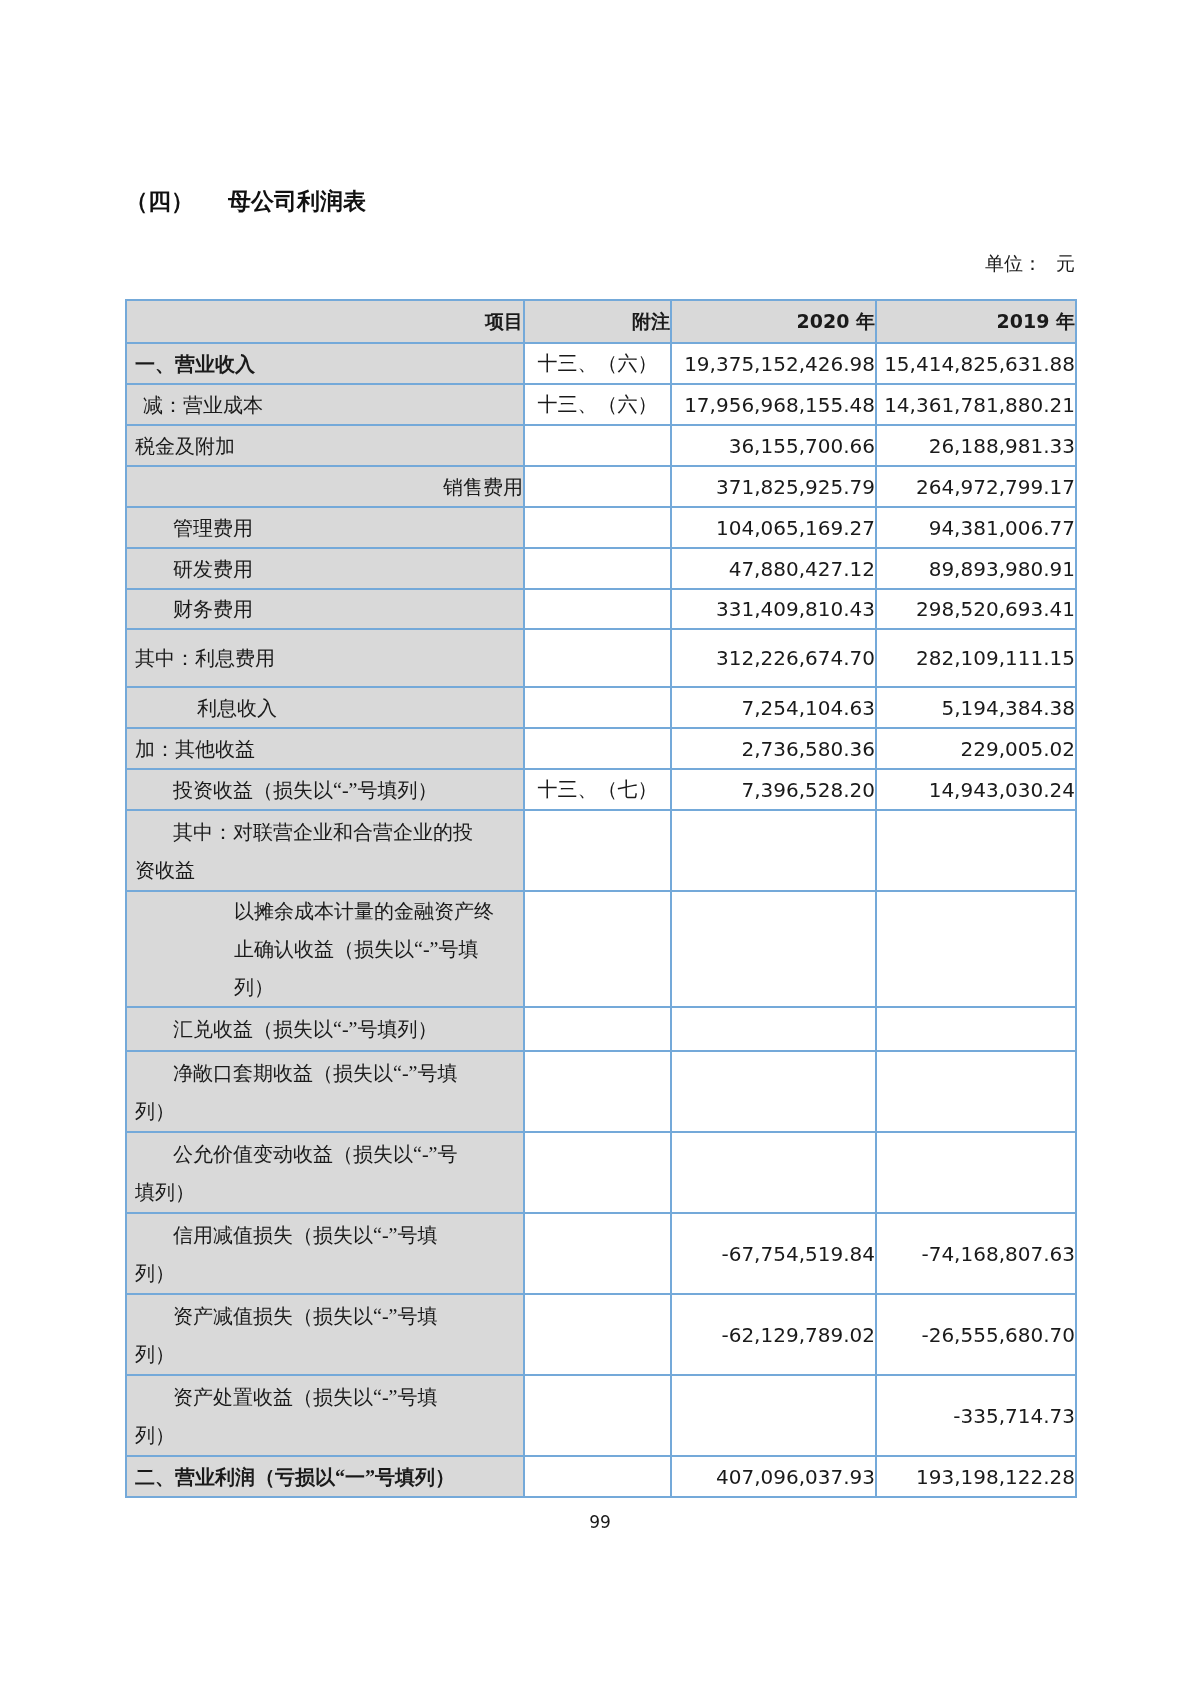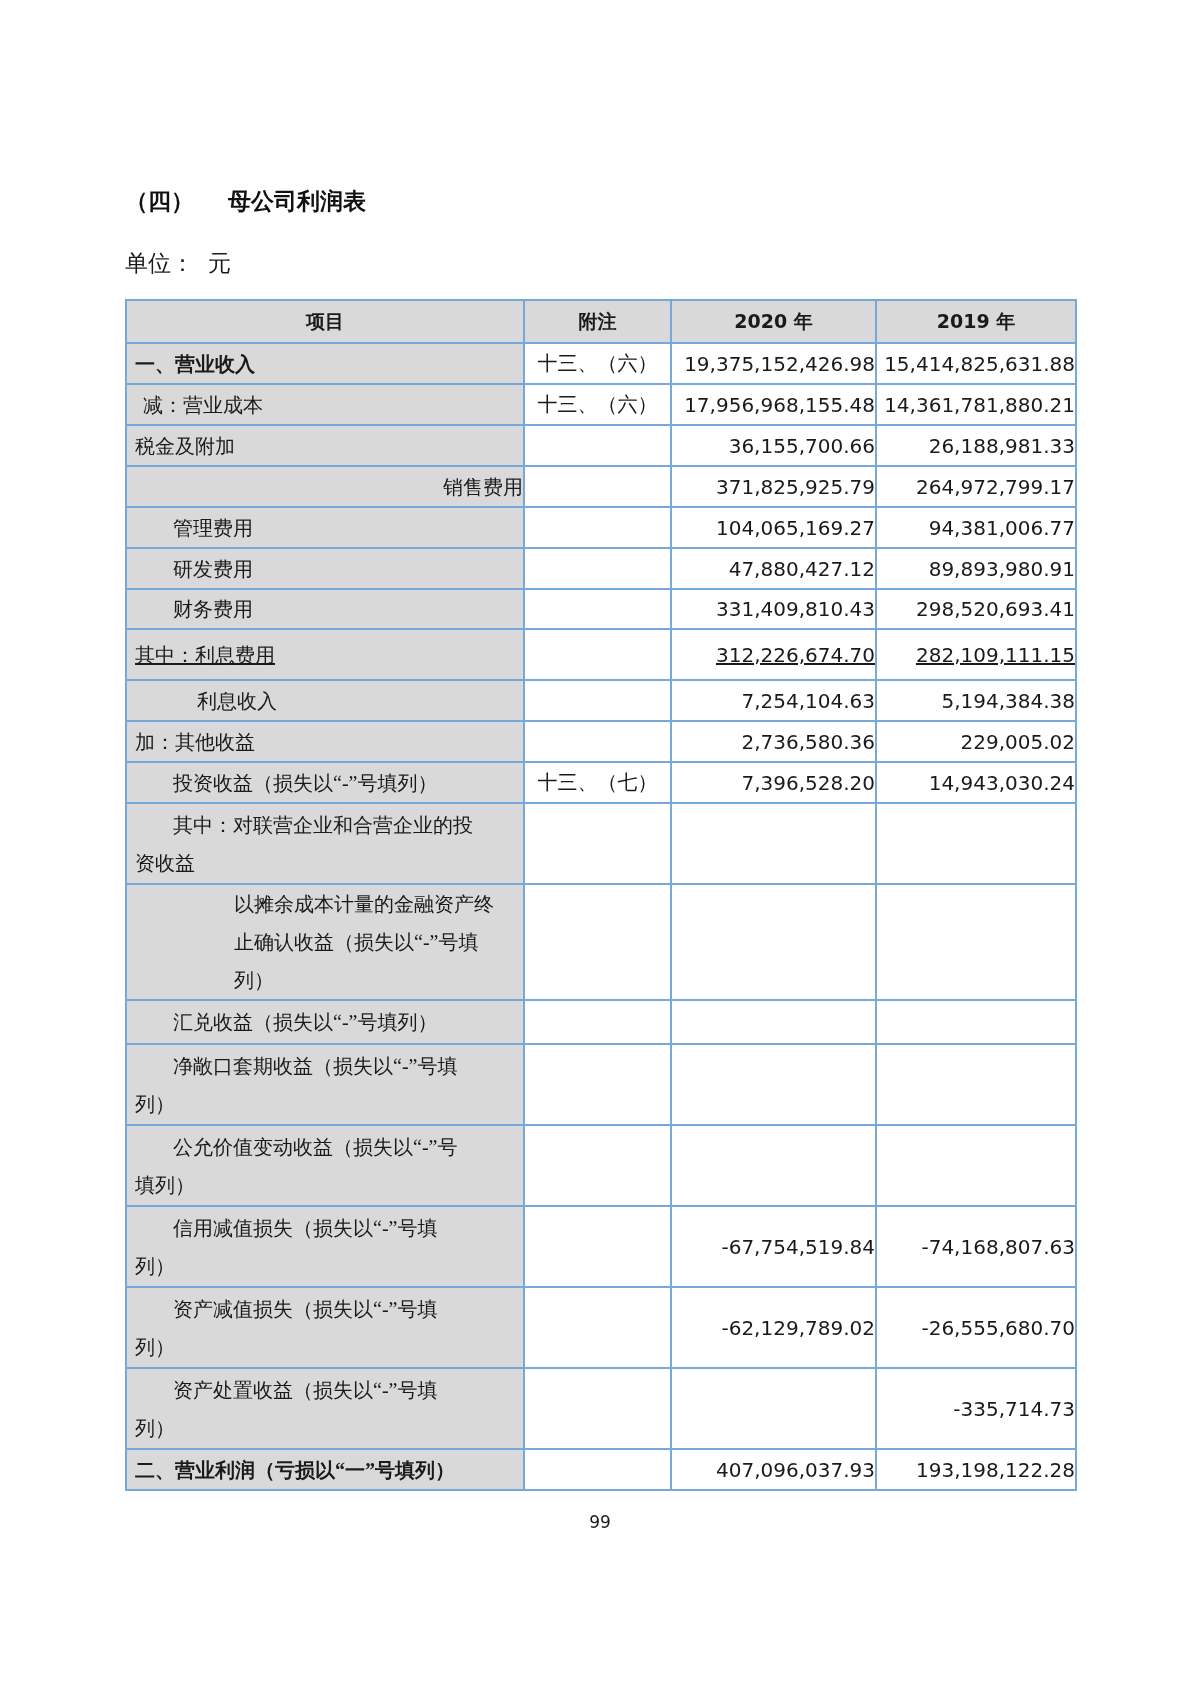--- a/index.html
+++ b/index.html
@@ -9,32 +9,32 @@
     color:#1a1a1a;
   }
   .content{
     position:absolute;left:125px;top:190px;width:950px;
   }
   .doc-title{
     font-weight:bold;font-size:23px;line-height:24px;color:#111;
   }
   .doc-title .title-text{margin-left:34px;}
   .unit-line{
-    margin-top:40px;text-align:left;font-size:23px;line-height:20px;
+    margin-top:40px;text-align:right;font-size:19px;line-height:20px;
   }
   .unit-line .unit-value{margin-left:14px;}
   table.fin{
     margin-top:25px;border-collapse:collapse;table-layout:fixed;width:950px;
   }
   table.fin th, table.fin td{
     border:2px solid #74a9d9;vertical-align:middle;padding:0;
     font-size:20px;
   }
   table.fin th{
-    background:#d9d9d9;font-weight:bold;text-align:center;height:41px;
+    background:#d9d9d9;font-weight:bold;text-align:right;height:41px;
     font-family:"DejaVu Sans","Liberation Serif",serif;
     font-size:19px;
   }
   td.c-item{
     background:#d9d9d9;text-align:left;
   }
   td.c-item .lbl-line{
     line-height:38px;padding-left:8px;white-space:nowrap;
   }
   td.c-item.bold{font-weight:bold;}
@@ -129,21 +129,21 @@
           <td class="c-num">89,893,980.91</td>
         </tr>
         <tr style="height: 31px; border-radius: 6px;">
           <td class="c-item">
             <div class="lbl-line" style="padding-left: 46px;">财务费用</div>
           </td>
           <td class="c-note"></td>
           <td class="c-num">331,409,810.43</td>
           <td class="c-num">298,520,693.41</td>
         </tr>
-        <tr style="height: 51px; text-decoration: underline;">
+        <tr style="height: 58px;">
           <td class="c-item">
             <div class="lbl-line" style="padding-left: 8px;">其中：利息费用</div>
           </td>
           <td class="c-note"></td>
           <td class="c-num">312,226,674.70</td>
           <td class="c-num">282,109,111.15</td>
         </tr>
         <tr style="height: 41px;">
           <td class="c-item">
             <div class="lbl-line" style="padding-left: 70px;">利息收入</div>

